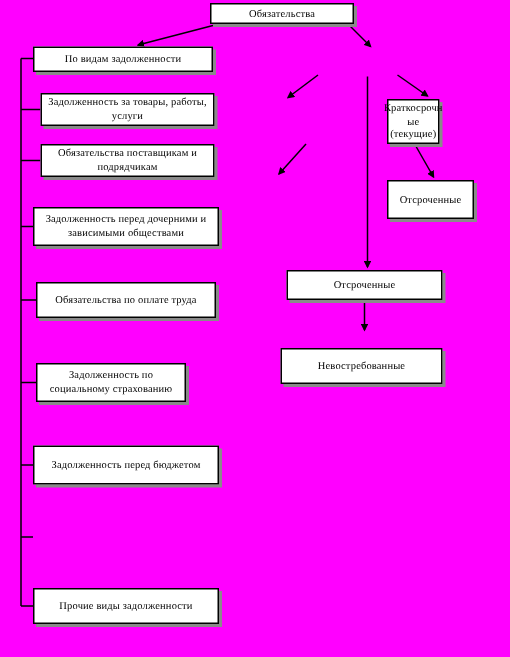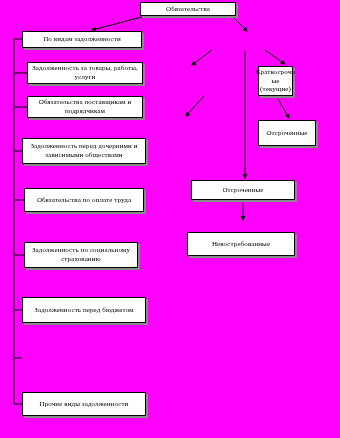--- a/index.html
+++ b/index.html
@@ -88,21 +88,21 @@
 
 
   <div class="node tall" style="left:27px; top:62px; width:116px; height:22px;">Задолженность за товары, работы, услуги</div>
 
   <div class="node tall" style="left:27px; top:96px; width:116px; height:22px;">Обязательства поставщикам и подрядчикам</div>
 
   <div class="node tall" style="left:22px; top:138px; width:124px; height:26px;">Задолженность перед дочерними и зависимыми обществами</div>
 
   <div class="node tall" style="left:24px; top:188px; width:120px; height:24px;">Обязательства по оплате труда</div>
 
-  <div class="node tall" style="left:24px; top:242px; width:114px; height:26px;">Задолженность по социальному страхованию</div>
+  <div class="node tall" style="left:24px; top:242px; width:100px; height:26px;">Задолженность по социальному страхованию</div>
 
   <div class="node tall" style="left:22px; top:297px; width:124px; height:26px;">Задолженность перед бюджетом</div>
 
 
   <div class="node" style="left:22px; top:392px; width:124px; height:24px;">Прочие виды задолженности</div>
 
 
   <div class="node tall" style="left:258px; top:66px; width:35px; height:30px;">Краткосрочн ые (текущие)</div>
 
 

